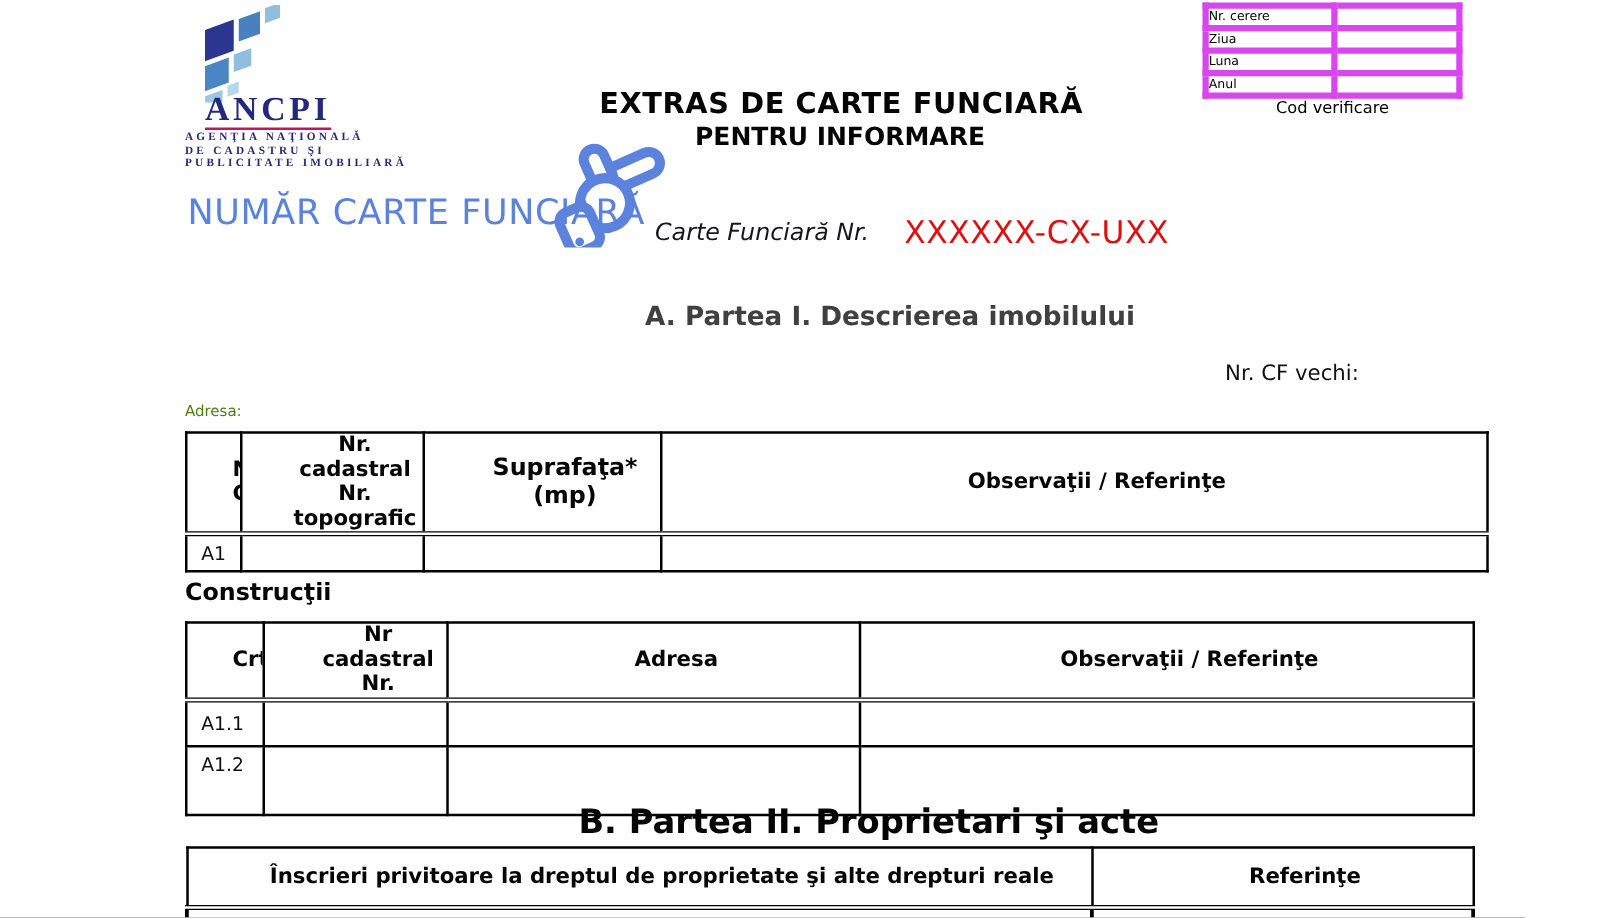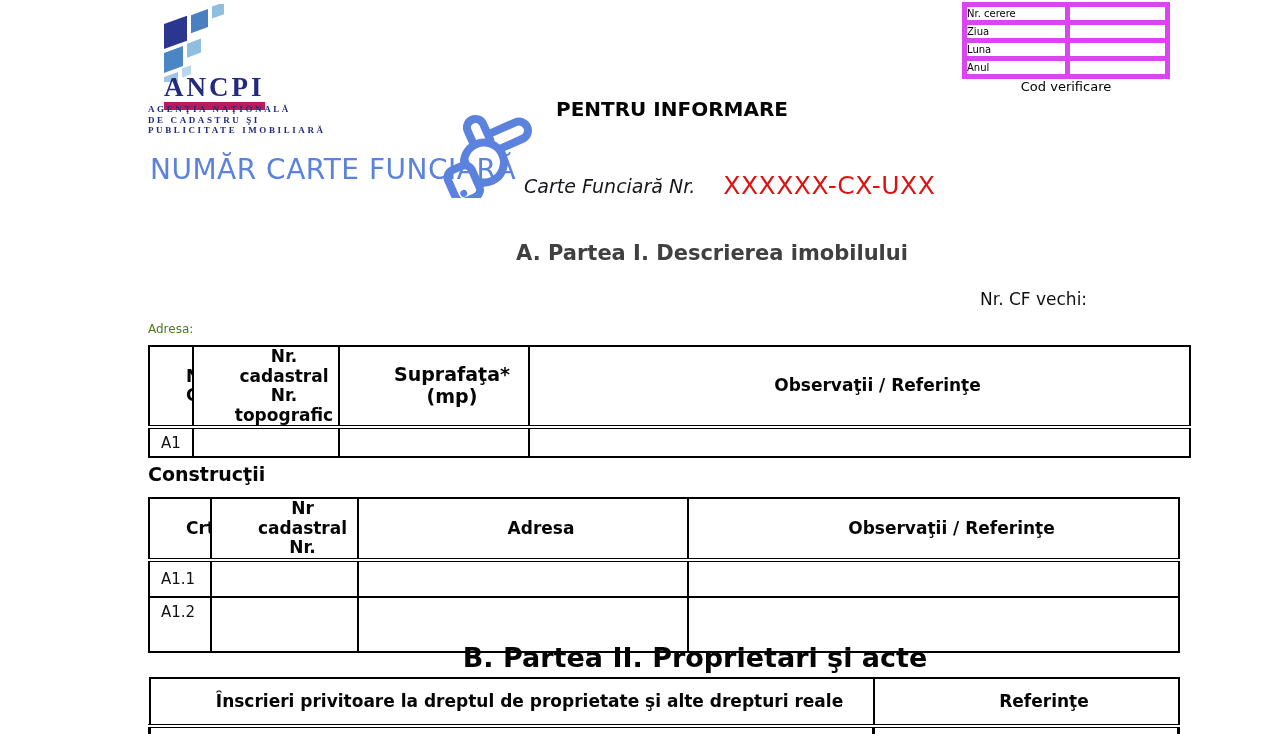--- a/index.html
+++ b/index.html
@@ -10,21 +10,21 @@
     font-family:"DejaVu Sans", sans-serif; color:#111;
   }
 
   
   .logo-block { position:absolute; left:148px; top:2px; width:150px; }
   .logo-mosaic { position:absolute; left:2px; top:2px; }
   .logo-acronym {
     position:absolute; left:16px; top:72px;
     font-family:"Liberation Serif","DejaVu Serif", serif;
     font-weight:bold; font-size:27px; letter-spacing:3px; color:#232a7e;
-    border-bottom:8px solid #be185d; line-height:1.0; padding-bottom:1px;
+    border-bottom:2px solid #be185d; line-height:1.0; padding-bottom:1px;
   }
   .logo-sub {
     position:absolute; left:0px; top:102px; width:230px;
     font-family:"Liberation Serif","DejaVu Serif", serif;
     font-weight:bold; font-size:9px; letter-spacing:2.6px;
     color:#232a7e; line-height:1.18; white-space:pre-line;
   }
 
   
   .req-table {
@@ -138,20 +138,21 @@
       <td></td>
     </tr>
     <tr>
       <td class="lab">Anul</td>
       <td></td>
     </tr>
   </tbody>
     </table>
   <div class="cod-verificare">Cod verificare</div>
 
+  <div class="doc-title-1">EXTRAS DE CARTE FUNCIARĂ</div>
   <div class="doc-title-2">PENTRU INFORMARE</div>
   <div class="cf-line">
     <span class="cf-label">Carte Funciară Nr.</span>
     <span class="cf-number">XXXXXX-CX-UXX</span>
   </div>
 
   <svg class="hand-icon" width="104" height="92" viewBox="0 0 104 92">
     <g transform="rotate(-24 52 46)" stroke="#5b82dd" stroke-width="8" fill="#ffffff" stroke-linejoin="round" stroke-linecap="round">
       <rect x="54" y="30" width="44" height="18" rx="9"></rect>
       <rect x="42" y="10" width="17" height="34" rx="8.5"></rect>

